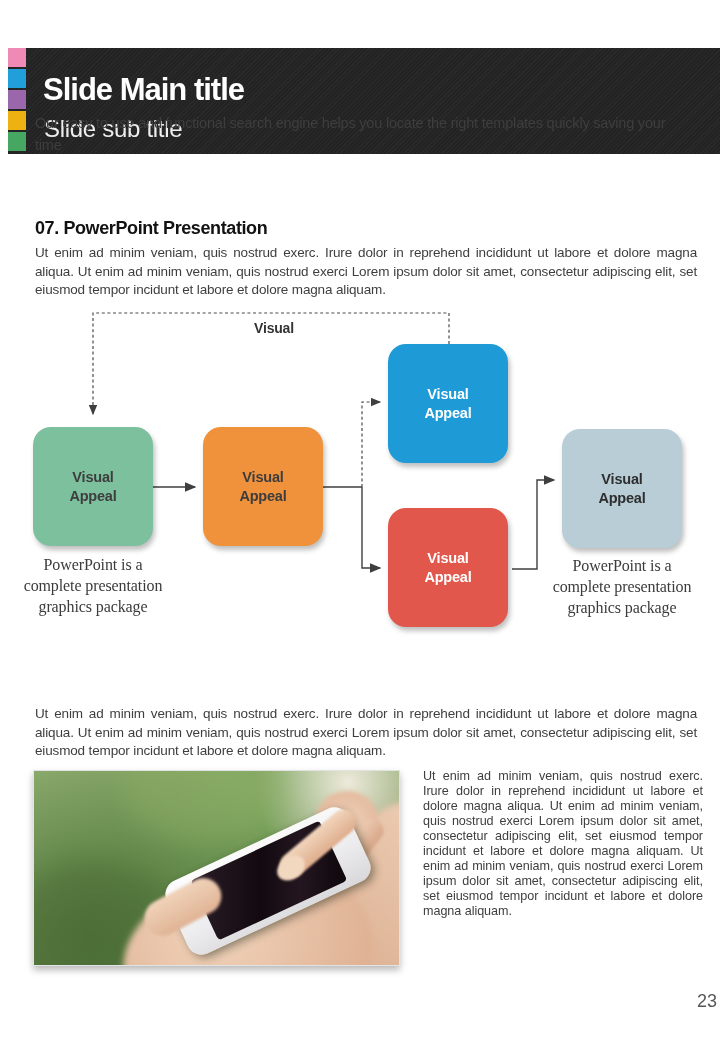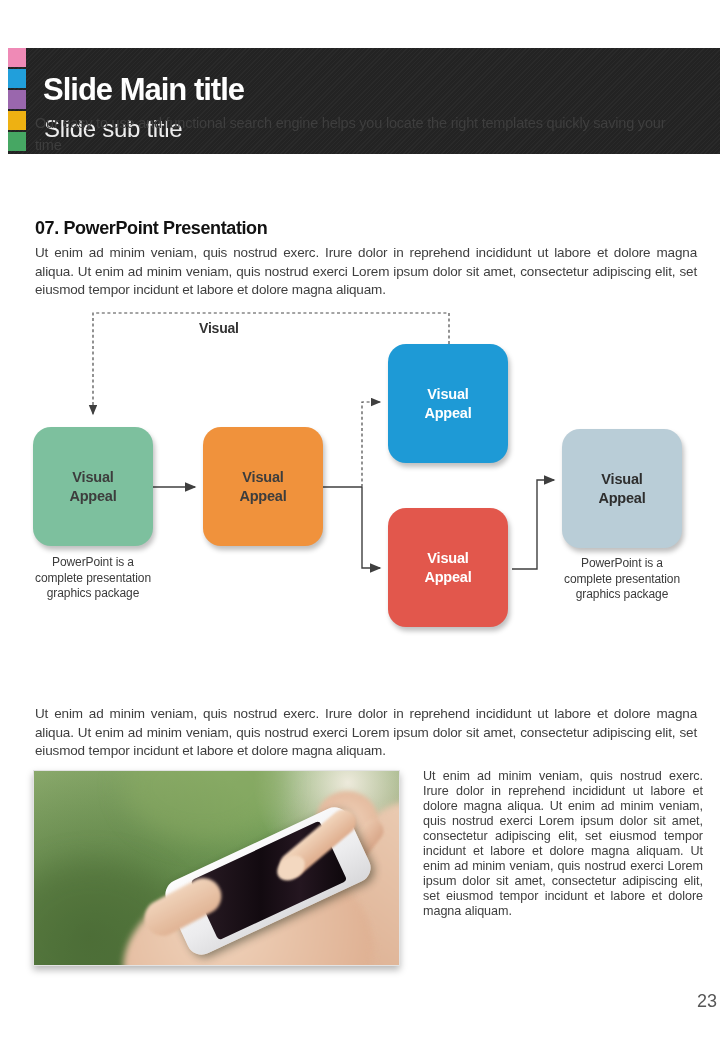--- a/index.html
+++ b/index.html
@@ -49,38 +49,38 @@
     position:absolute; left:35px; width:662px; font-size:13.5px; line-height:1.38;
     color:#3e3e3e; text-align:justify; letter-spacing:-0.15px;
   }
   .s1-body { top:244px; }
   .s2-body { top:705px; }
 
   
   .diagram { position:absolute; left:0; top:310px; width:720px; height:340px; }
   .connectors { position:absolute; left:0; top:0; }
   .flow-label {
-    position:absolute; left:199px; top:10px; width:150px; 
+    position:absolute; left:199px; top:10px; width:150px; text-align:center;
     font-weight:bold; font-size:14px; color:#333333; letter-spacing:-0.2px;
   }
   .dbox {
     position:absolute; width:120px; height:119px; border-radius:18px;
     display:flex; align-items:center; justify-content:center; text-align:center;
     font-weight:bold; font-size:14.5px; line-height:1.3; letter-spacing:-0.2px;
     box-shadow:2px 4px 5px rgba(0,0,0,0.25);
   }
   .dbox span { display:block; width:70px; }
   .box-green  { left:33px;  top:117px; background:#7dc09e; color:#3d3d3d; }
   .box-orange { left:203px; top:117px; background:#f0923c; color:#3d3d3d; }
   .box-blue   { left:388px; top:34px;  background:#1e9ad6; color:#ffffff; }
   .box-red    { left:388px; top:198px; background:#e2574c; color:#ffffff; }
   .box-slate  { left:562px; top:119px; background:#b9cdd7; color:#2e2e2e; }
   .caption {
-    position:absolute; width:160px; text-align:center; font-size:12px;
-    line-height:1.3; color:#3b3b3b; letter-spacing:-0.1px;
+    position:absolute; width:160px; text-align:center; font-size:16px;
+    line-height:1.3; color:#3b3b3b; letter-spacing:-0.1px;font-family:Liberation Serif, serif;
   }
   .cap-left  { left:13px;  top:245px; }
   .cap-right { left:542px; top:246px; }
   .caption span { display:block; }
 
   
   .photo {
     position:absolute; left:33px; top:770px; width:367px; height:196px;
     border:1px solid #e3e3e3; box-shadow:0 4px 7px rgba(0,0,0,0.28);
     overflow:hidden;

